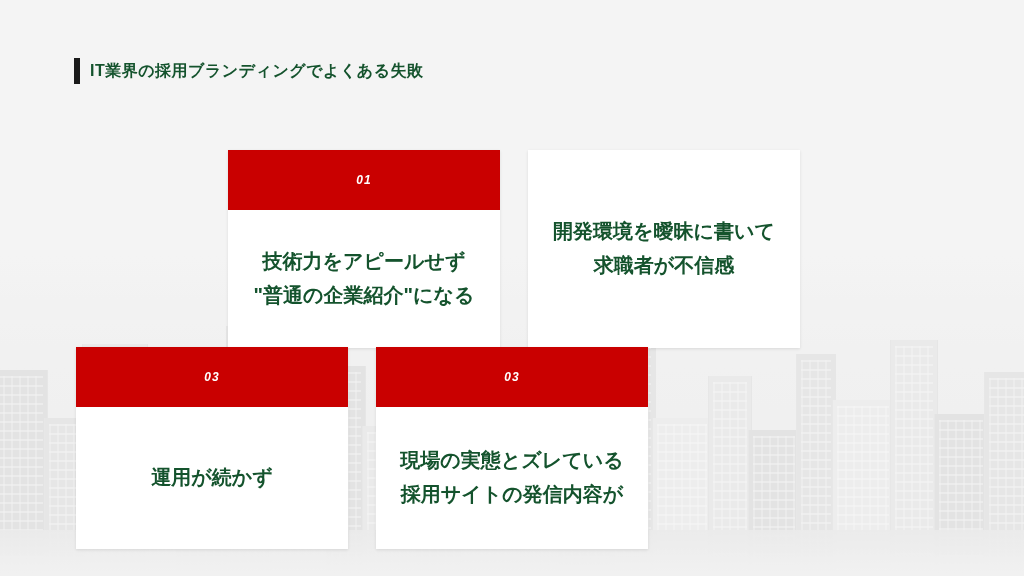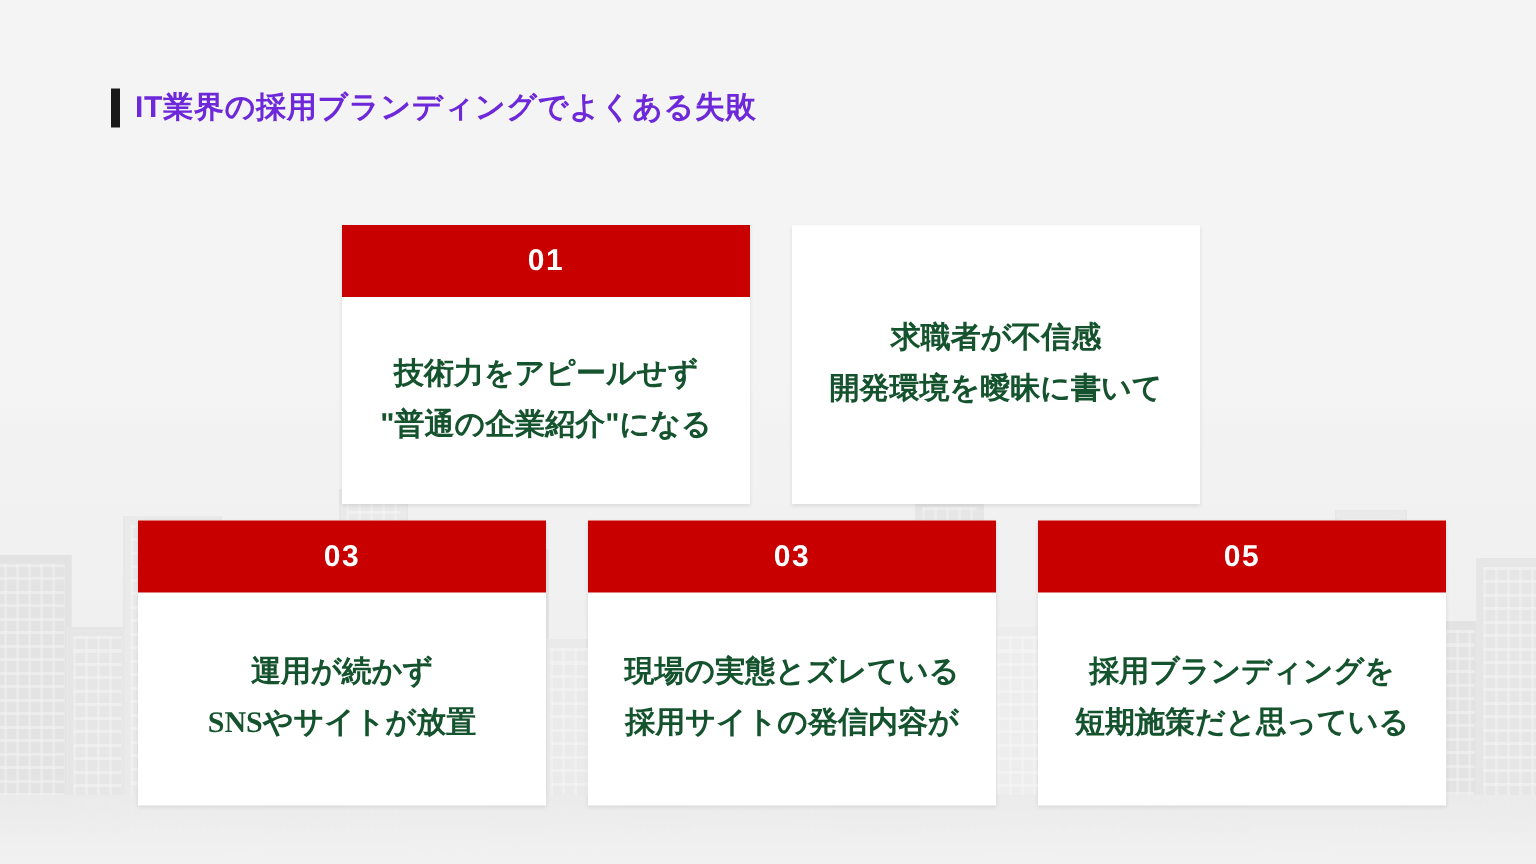--- a/index.html
+++ b/index.html
@@ -79,60 +79,60 @@
     display: flex;
     align-items: center;
   }
   .title-bar {
     width: 6px;
     height: 26px;
     background: #1a1a1a;
     margin-right: 10px;
   }
   .title-text {
-    font-size: 20px;
+    font-size: 16px;
     font-weight: bold;
-    color: #6d28d9;
+    color: #14532d;
     letter-spacing: 0.5px;
     white-space: nowrap;
   }
 
   
   .cards-top {
     position: absolute;
     left: 228px;
     top: 150px;
     display: flex;
     gap: 28px;
   }
   .cards-bottom {
     position: absolute;
     left: 76px;
     top: 347px;
     display: flex;
     gap: 28px;
-    margin-left: 16px;
   }
   .card {
     width: 272px;
     background: #ffffff;
     box-shadow: 0 1px 3px rgba(0,0,0,0.10);
     display: flex;
     flex-direction: column;
   }
   .card-head {
     background: #c90000;
     color: #ffffff;
-    height: 48px;
+    height: 60px;
     display: flex;
     align-items: center;
     justify-content: center;
-    font-size: 20px;
+    font-size: 12px;
     font-weight: bold;
     letter-spacing: 1px;
+    font-style: italic;
   }
   .card-body {
     flex: 1;
     padding: 22px 14px 24px 14px;
     display: flex;
     flex-direction: column;
     align-items: center;
     justify-content: center;
     gap: 7px;
     min-height: 92px;
@@ -195,48 +195,40 @@
     <div class="card">
       <div class="card-head">01</div>
       <div class="card-body">
         <div class="card-line">技術力をアピールせず</div>
         <div class="card-line">"普通の企業紹介"になる</div>
       </div>
     </div>
 
     <div class="card">
       <div class="card-body">
+        <div class="card-line">開発環境を曖昧に書いて</div>
         <div class="card-line">求職者が不信感</div>
-        <div class="card-line">開発環境を曖昧に書いて</div>
       </div>
     </div>
 
   </div>
 
   <div class="cards-bottom">
 
     <div class="card">
       <div class="card-head">03</div>
       <div class="card-body">
         <div class="card-line">運用が続かず</div>
-        <div class="card-line">SNSやサイトが放置</div>
       </div>
     </div>
 
     <div class="card">
       <div class="card-head">03</div>
       <div class="card-body">
         <div class="card-line">現場の実態とズレている</div>
         <div class="card-line">採用サイトの発信内容が</div>
       </div>
     </div>
 
-    <div class="card">
-      <div class="card-head">05</div>
-      <div class="card-body">
-        <div class="card-line">採用ブランディングを</div>
-        <div class="card-line">短期施策だと思っている</div>
-      </div>
-    </div>
 
   </div>
 
 </div>
 
 </body></html>

